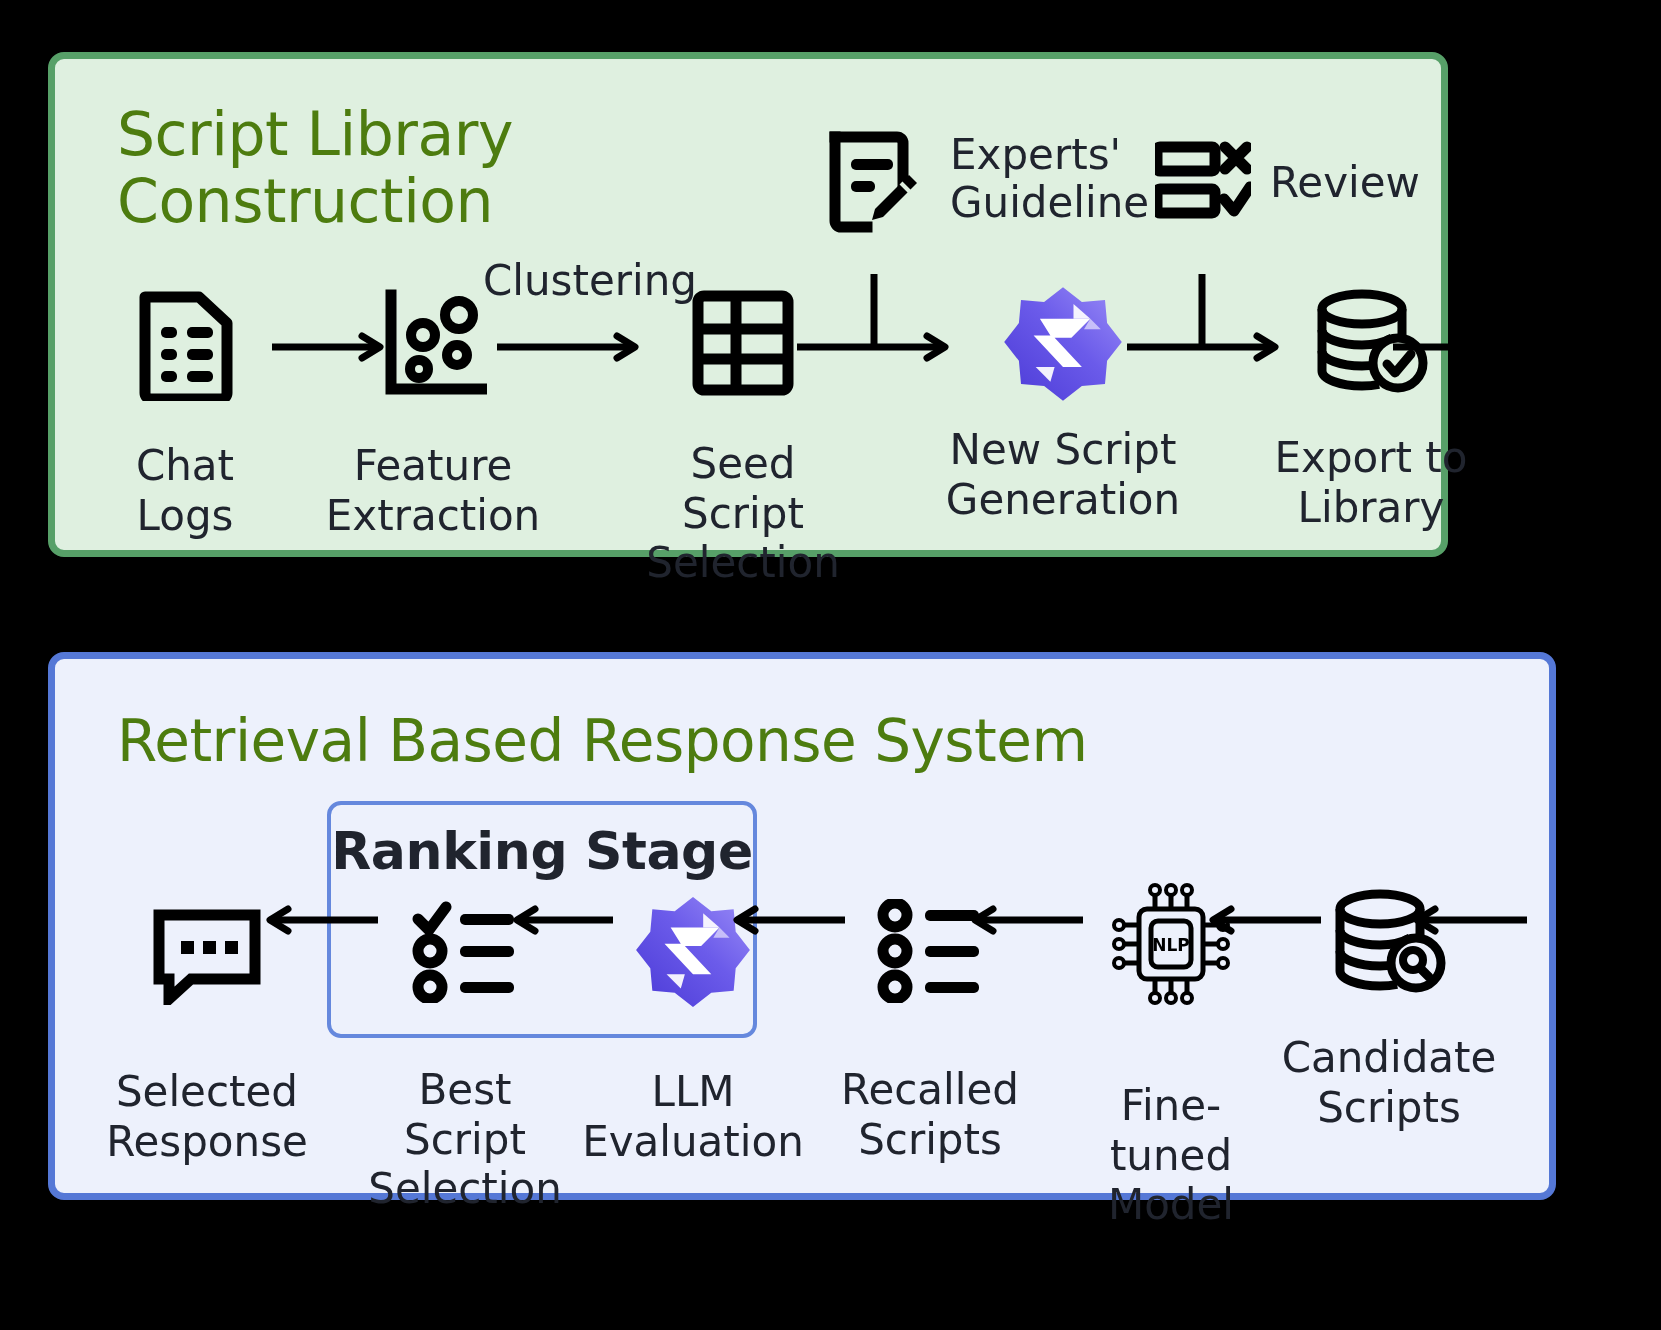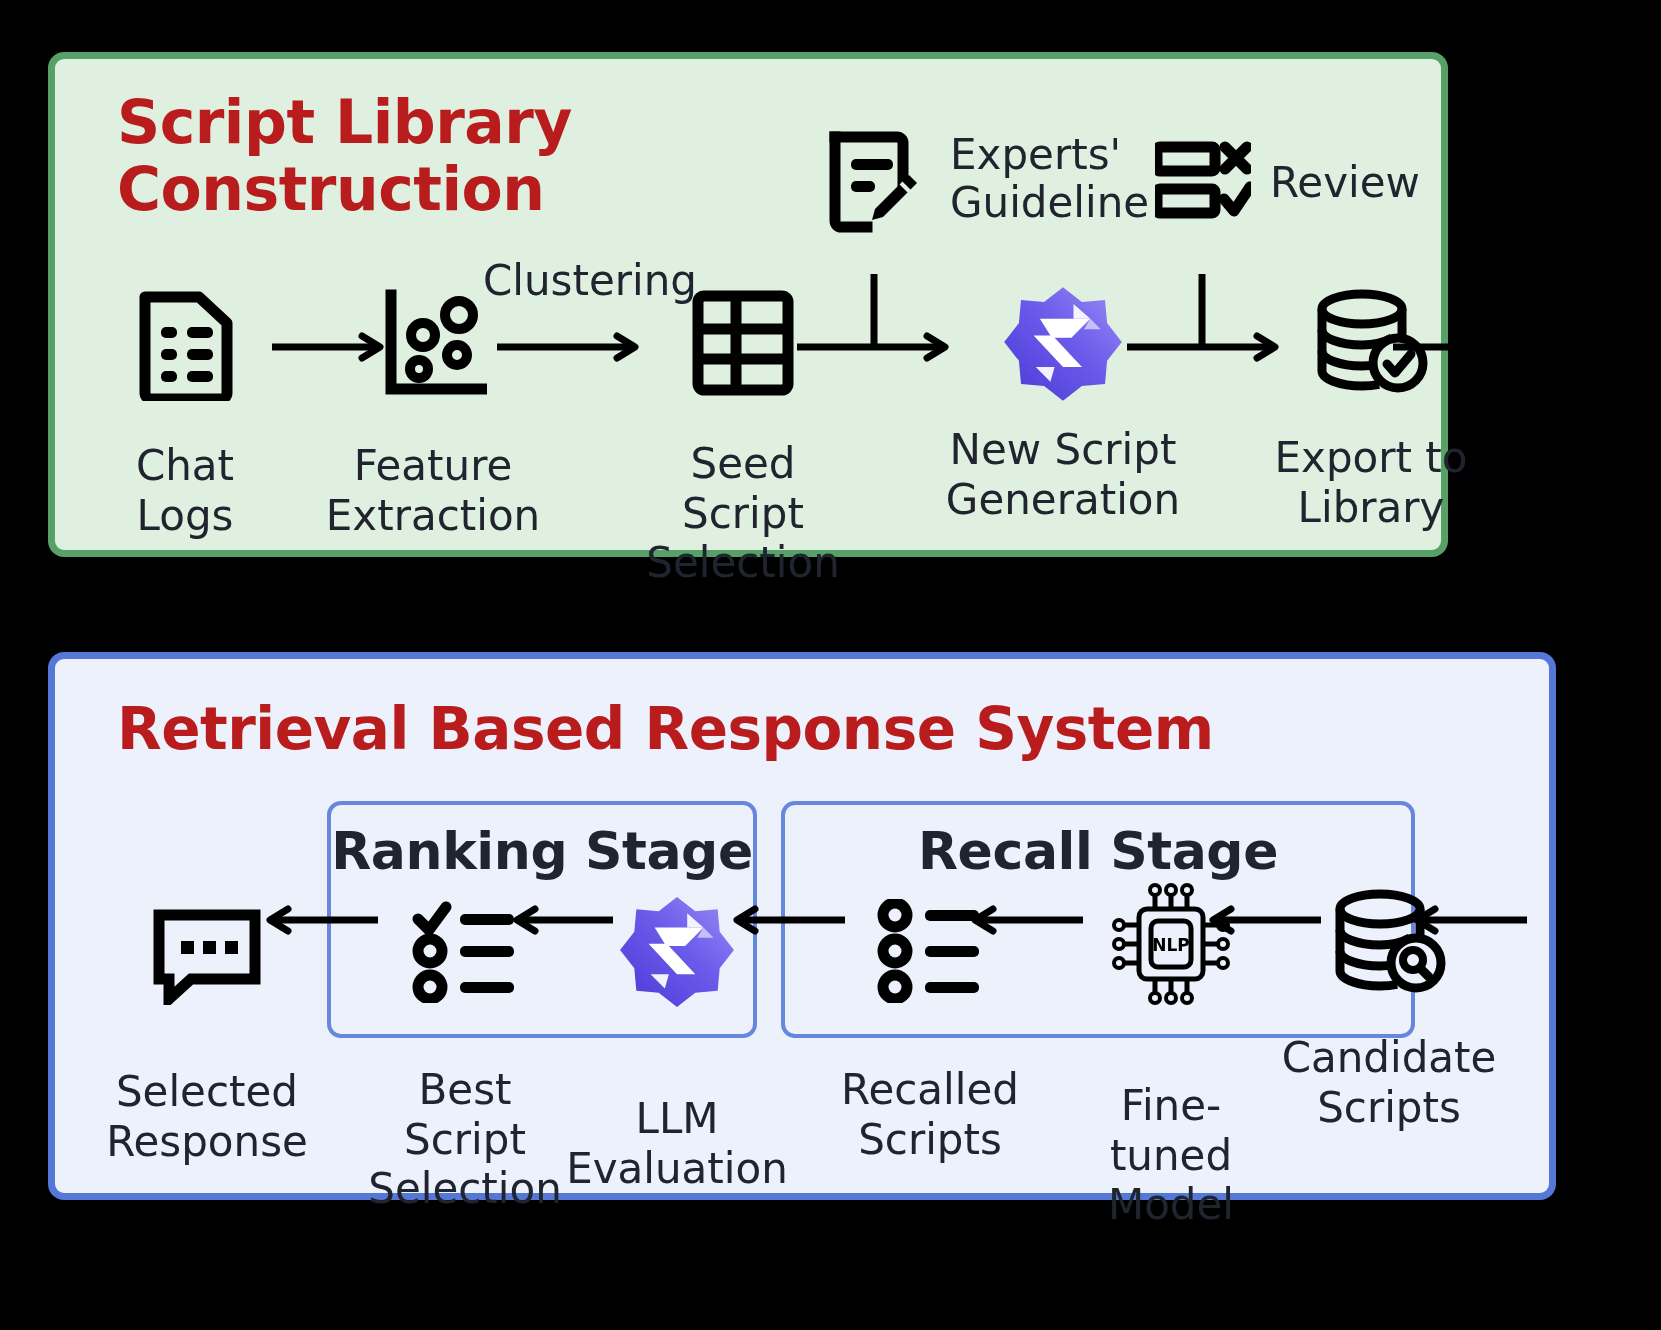--- a/index.html
+++ b/index.html
@@ -14,22 +14,22 @@
   #panel-top{
     left:48px;top:52px;width:1400px;height:505px;
     background:#dff0e0;border:7px solid #57a068;border-radius:16px;
   }
   #panel-bottom{
     left:48px;top:652px;width:1508px;height:548px;
     background:#edf1fc;border:7px solid #5578d6;border-radius:16px;
   }
 
   .panel-title{
-    position:absolute;color:#b91c1c;font-weight:bold;letter-spacing:-0.5px;
-    line-height:1.12;white-space:pre-line;
+    position:absolute;color:#4d7c0f;font-weight:normal;letter-spacing:-0.5px;
+    line-height:1.12;white-space:pre-line;margin-top:12px;
   }
   #title-top{left:62px;top:30px;font-size:60px;}
   #title-bottom{left:62px;top:38px;font-size:58px;}
 
   
   .substage{
     position:absolute;box-sizing:border-box;
     border:4px solid #6588dd;border-radius:14px;background:transparent;
   }
   #box-ranking{left:272px;top:142px;width:430px;height:237px;}
@@ -207,23 +207,20 @@
     </svg>
   </div>
 
   <div class="panel" id="panel-bottom">
 
     <div class="panel-title" id="title-bottom">Retrieval Based Response System</div>
 
     <div class="substage" id="box-ranking">
       <div class="substage-title">Ranking Stage</div>
     </div>
-    <div class="substage" id="box-recall">
-      <div class="substage-title">Recall Stage</div>
-    </div>
 
     <div class="node" style="left:52px;top:248px;width:200px;">
       <div class="glyph">
         <svg width="112" height="98" viewBox="0 0 112 98">
           <path d="M8 8 H104 V72 H40 L18 92 V72 H8 Z" fill="none" stroke="#000" stroke-width="11" stroke-linejoin="miter"></path>
           <rect x="30" y="34" width="13" height="13" fill="#000"></rect>
           <rect x="52" y="34" width="13" height="13" fill="#000"></rect>
           <rect x="74" y="34" width="13" height="13" fill="#000"></rect>
         </svg>
       </div>
@@ -249,21 +246,21 @@
       </div>
       <div class="caption" style="margin-top:62px;">Best Script
 Selection</div>
     </div>
 
     <svg class="arrow" style="left:452px;top:246px;" width="110" height="30">
       <path d="M106 15 H16" stroke="#000" stroke-width="7"></path>
       <path d="M28 4 L10 15 L28 26" fill="none" stroke="#000" stroke-width="7" stroke-linecap="round" stroke-linejoin="round"></path>
     </svg>
 
-    <div class="node" style="left:532px;top:232px;width:180px;gap:27px;">
+    <div class="node" style="left:548px;top:232px;width:180px;">
       <div class="glyph">
         <svg class="llm-logo" width="122" height="122" viewBox="0 0 120 120">
           <defs>
             <linearGradient id="lg2" x1="0" y1="1" x2="1" y2="0">
               <stop offset="0%" stop-color="#4a39d6"></stop>
               <stop offset="55%" stop-color="#6b5bea"></stop>
               <stop offset="100%" stop-color="#9a8cf7"></stop>
             </linearGradient>
           </defs>
           <path d="M60 6 L78 20 L100 18 L102 40 L116 58 L102 76 L100 98 L78 100 L60 114

